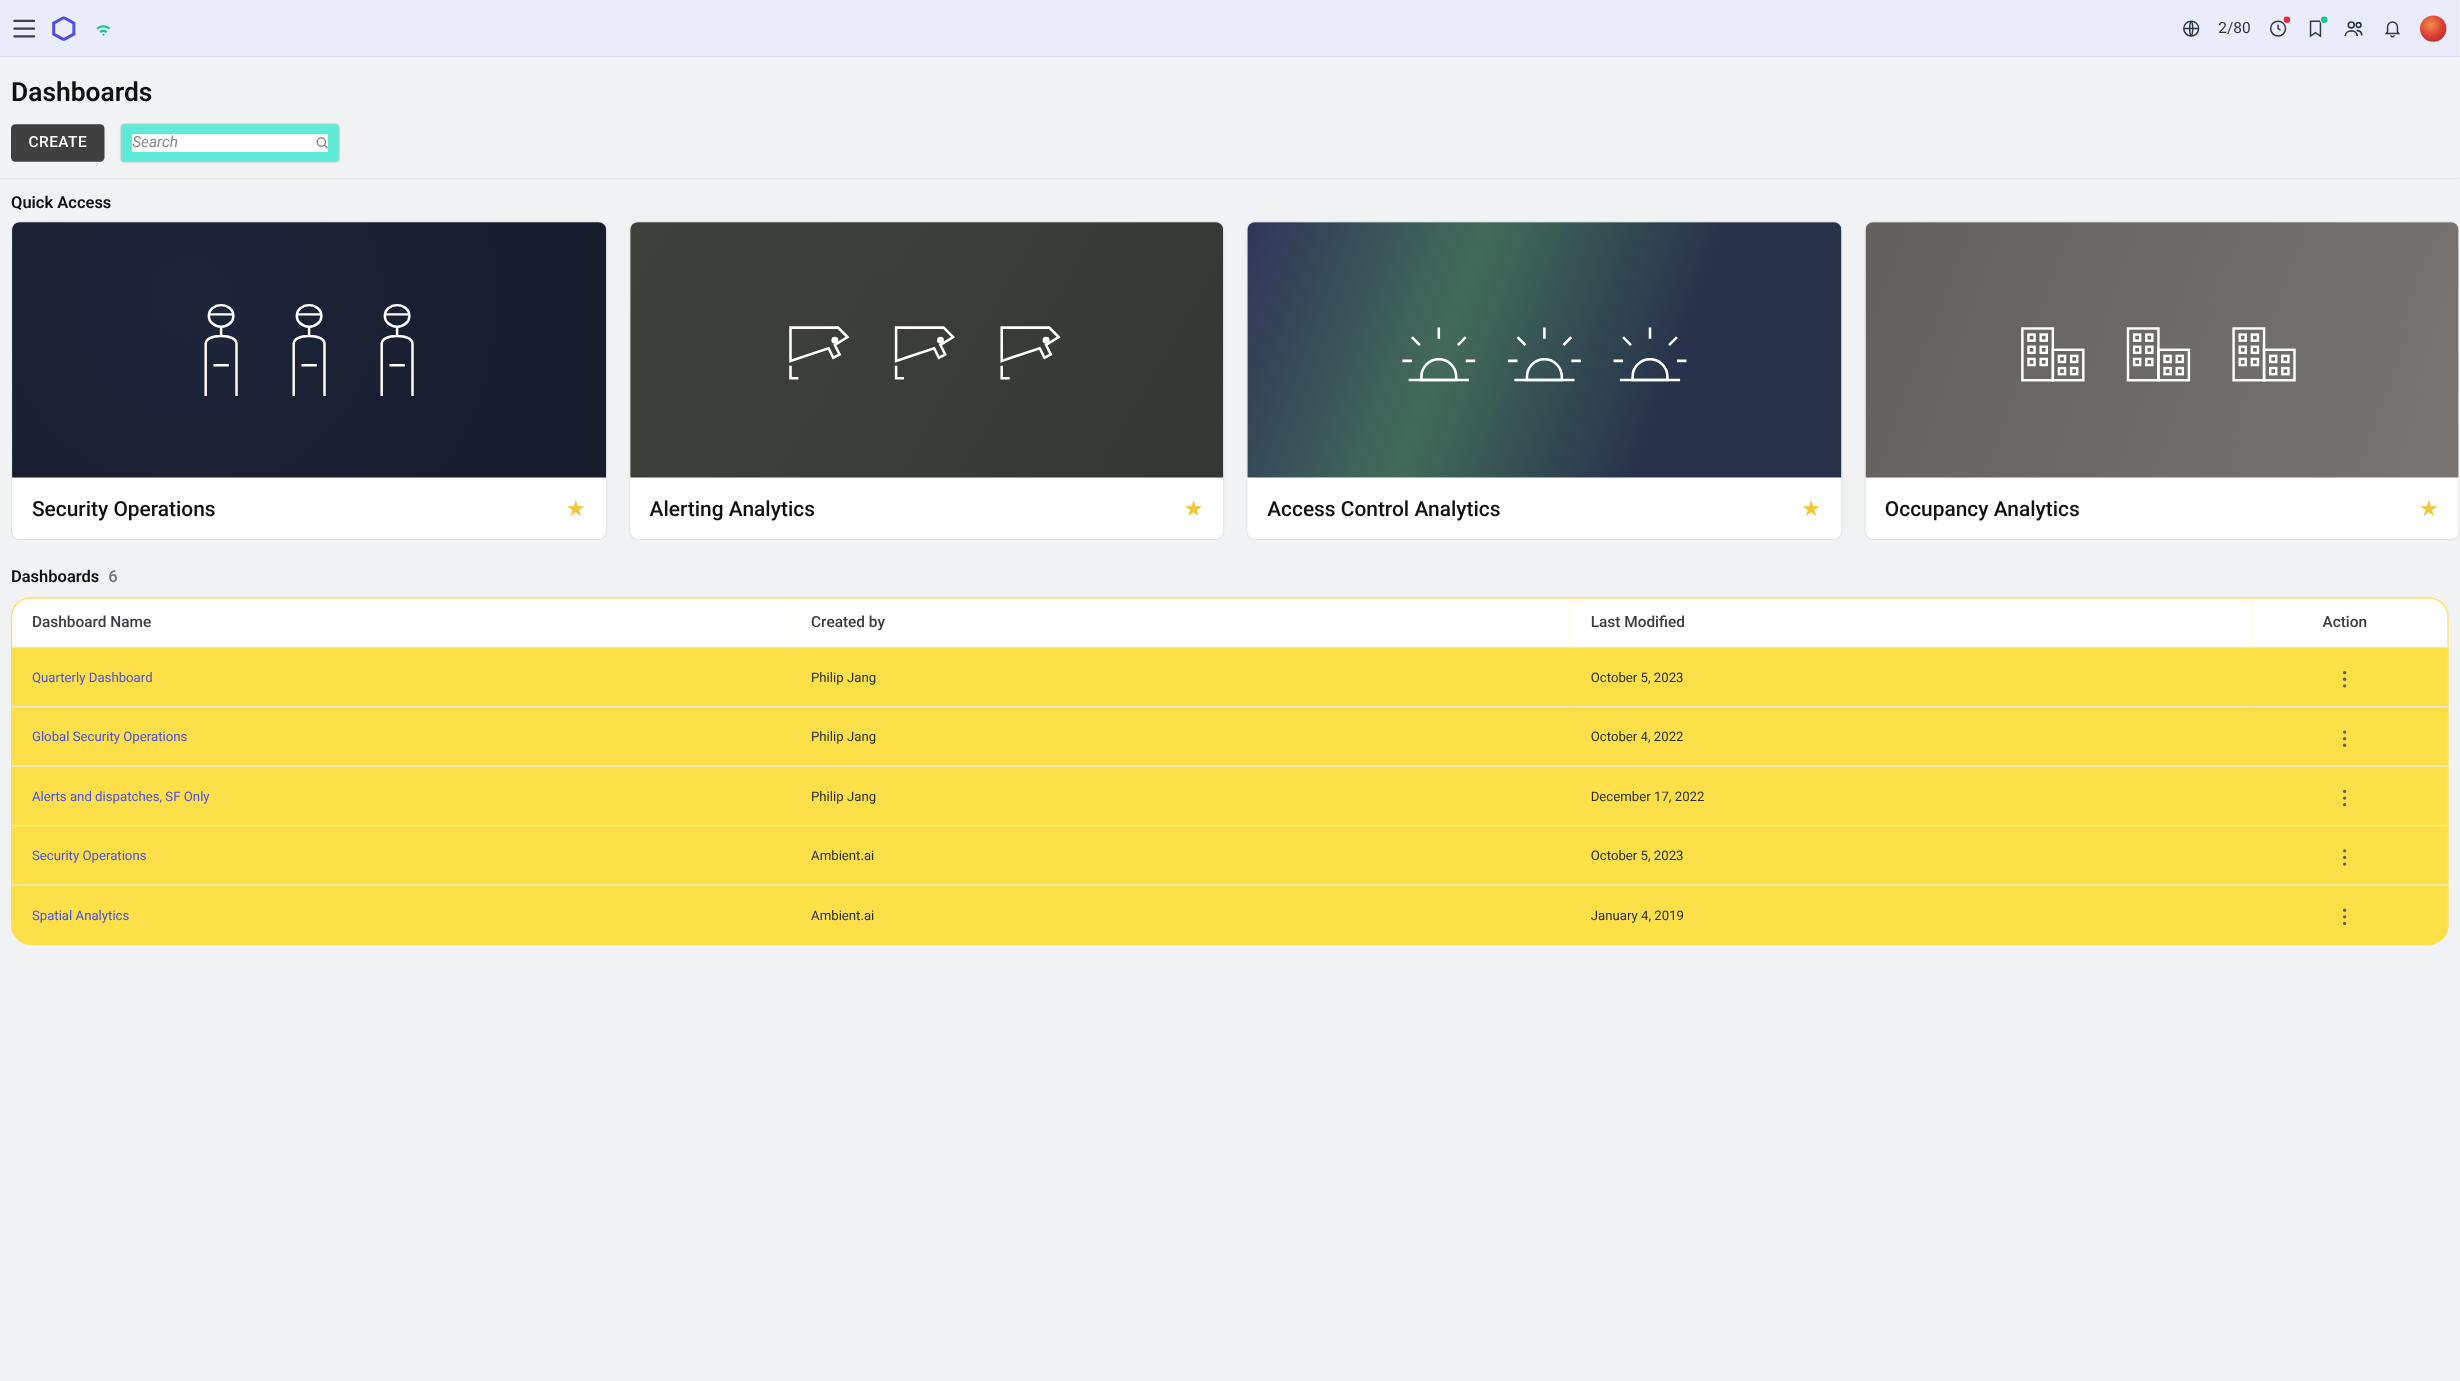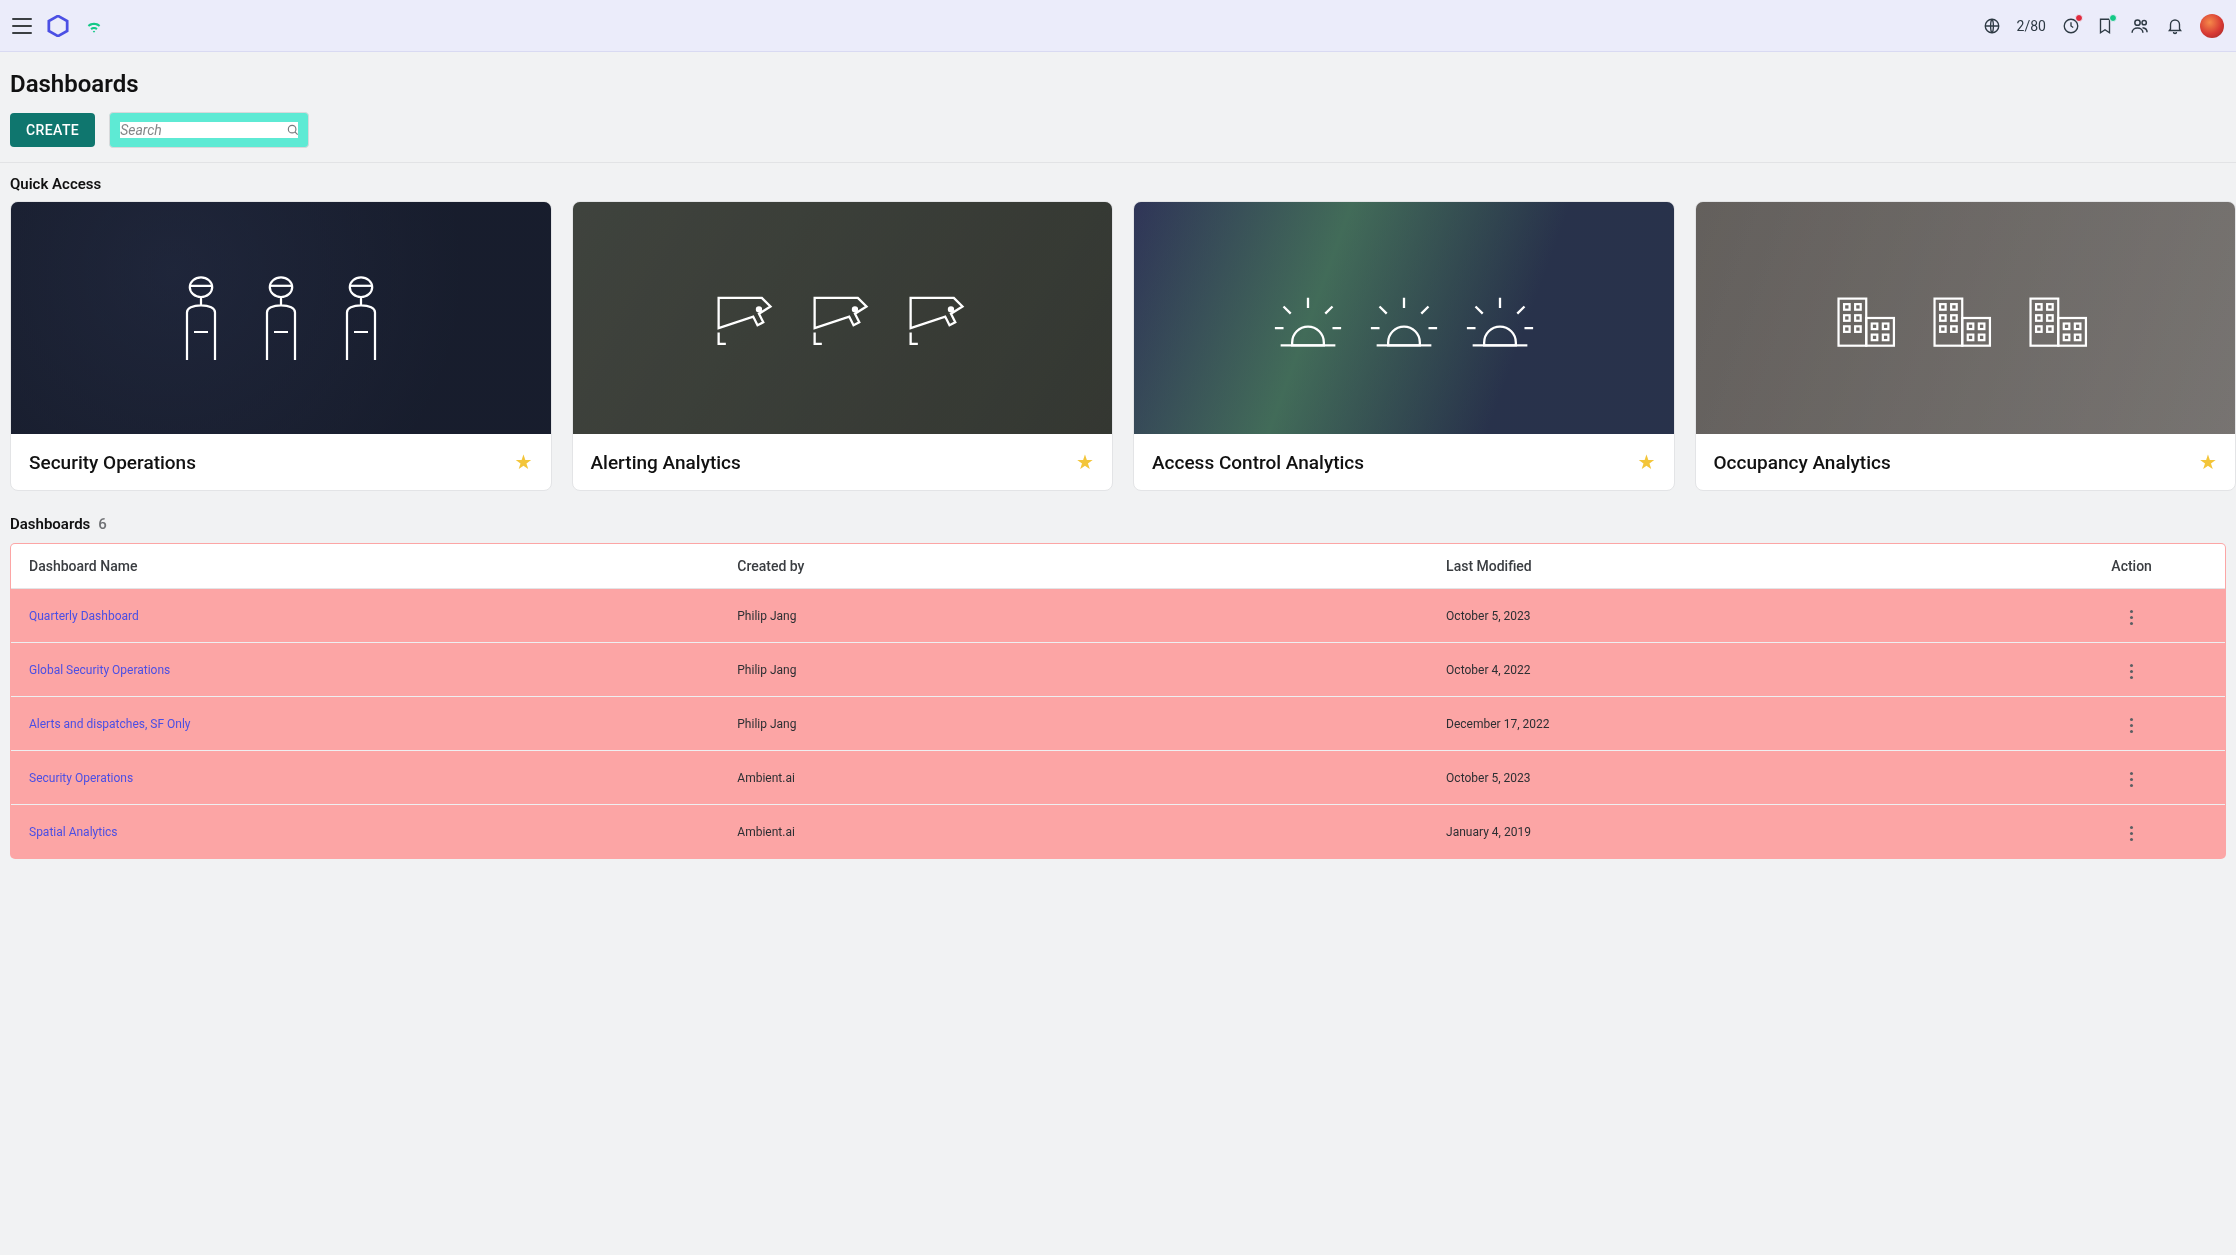--- a/index.html
+++ b/index.html
@@ -15,21 +15,21 @@
   .topnav-right { display:flex; align-items:center; gap:16px; color:#2e3a44; font-size:14px; }
   .topnav-right .icon-btn { position:relative; cursor:pointer; display:flex; align-items:center; }
   .dot-red { position:absolute; top:-3px; right:-3px; width:8px; height:8px; border-radius:50%; background:#e12a3d; border:1px solid #ebecfa; }
   .dot-green { position:absolute; top:-3px; right:-3px; width:8px; height:8px; border-radius:50%; background:#14c986; border:1px solid #ebecfa; }
   .avatar { width:24px; height:24px; border-radius:50%; background:radial-gradient(circle at 40% 35%, #f58a4a 0%, #d83a34 55%, #992626 100%); }
 
   
   .page-head { padding:18px 10px 14px 10px; background:#f1f2f3; border-bottom:1px solid #e2e3e5; }
   .page-title { font-size:24px; font-weight:600; color:#111; margin-bottom:14px; }
   .head-actions { display:flex; align-items:center; gap:14px; }
-  .btn-create { background:#0f766e; color:#fff; border:none; border-radius:4px; padding:9px 16px; font-size:14px; font-weight:500; letter-spacing:.4px; cursor:pointer; }
+  .btn-create { background:#404040; color:#fff; border:none; border-radius:4px; padding:9px 16px; font-size:14px; font-weight:500; letter-spacing:.4px; cursor:pointer; }
   .search-wrap { position:relative; display:flex; align-items:center; background:#5eead4; border:1px solid #d8d9db; border-radius:4px; height:36px; width:200px; padding:0 10px; }
   .search-wrap input { border:none; outline:none; font-size:14px; width:100%; color:#333; font-style:italic; }
   .search-wrap input::placeholder { color:#858789; font-style:italic; }
   .search-wrap .s-icon { position:absolute; right:8px; color:#777a7e; }
 
   
   .section { padding:12px 0 6px 10px; }
   .section-title { font-size:15px; font-weight:600; color:#111; margin-bottom:8px; }
   .qa-grid { display:grid; grid-template-columns:repeat(4,1fr); gap:20px; }
   .qa-card { background:#fff; border:1px solid #e3e4e6; border-radius:8px; overflow:hidden; cursor:pointer; }
@@ -39,21 +39,21 @@
   .qa-img.pacs { background:linear-gradient(0deg, rgba(30,38,60,.4), rgba(30,38,60,.4)), linear-gradient(110deg,#3b3f6a 0%, #5a9a6c 35%, #2f3a55 70%); }
   .qa-img.occ  { background:linear-gradient(0deg, rgba(90,86,84,.45), rgba(90,86,84,.45)), linear-gradient(110deg,#6b6763 0%, #8f8c89 100%); }
   .qa-foot { display:flex; align-items:center; justify-content:space-between; padding:16px 18px; }
   .qa-title { font-size:19px; font-weight:500; color:#111; }
   .star { color:#f3c53a; font-size:20px; }
 
   
   .tbl-wrap { padding:0 10px 30px 10px; }
   .tbl-head { font-size:15px; font-weight:600; color:#111; margin:18px 0 10px 0; display:flex; gap:8px; }
   .tbl-head .count { color:#6f7174; font-weight:500; }
-  table { width:100%; border-collapse:collapse; background:#fca5a5; border:1px solid #e3e4e6; border-radius:5px; overflow:hidden; }
+  table { width:100%; border-collapse:collapse; background:#fde047; border:1px solid #e3e4e6; border-radius:18px; overflow:hidden; }
   thead th { text-align:left; font-size:14px; font-weight:500; color:#3a3d41; padding:14px 18px; border-bottom:1px solid #e3e4e6; background:#fff; }
   thead th:last-child, tbody td:last-child { text-align:center; padding-right:28px; }
   tbody td { font-size:12px; padding:13px 18px; border-bottom:1px solid #eeeff1; color:#2c2f33; }
   tbody tr:last-child td { border-bottom:none; }
   tbody td.name a { color:#4b4fe4; text-decoration:none; }
   .kebab { display:inline-flex; flex-direction:column; gap:3px; cursor:pointer; padding:4px; }
   .kebab span { width:3px; height:3px; border-radius:50%; background:#5b5f63; }
 
   svg { display:block; }
 </style>

